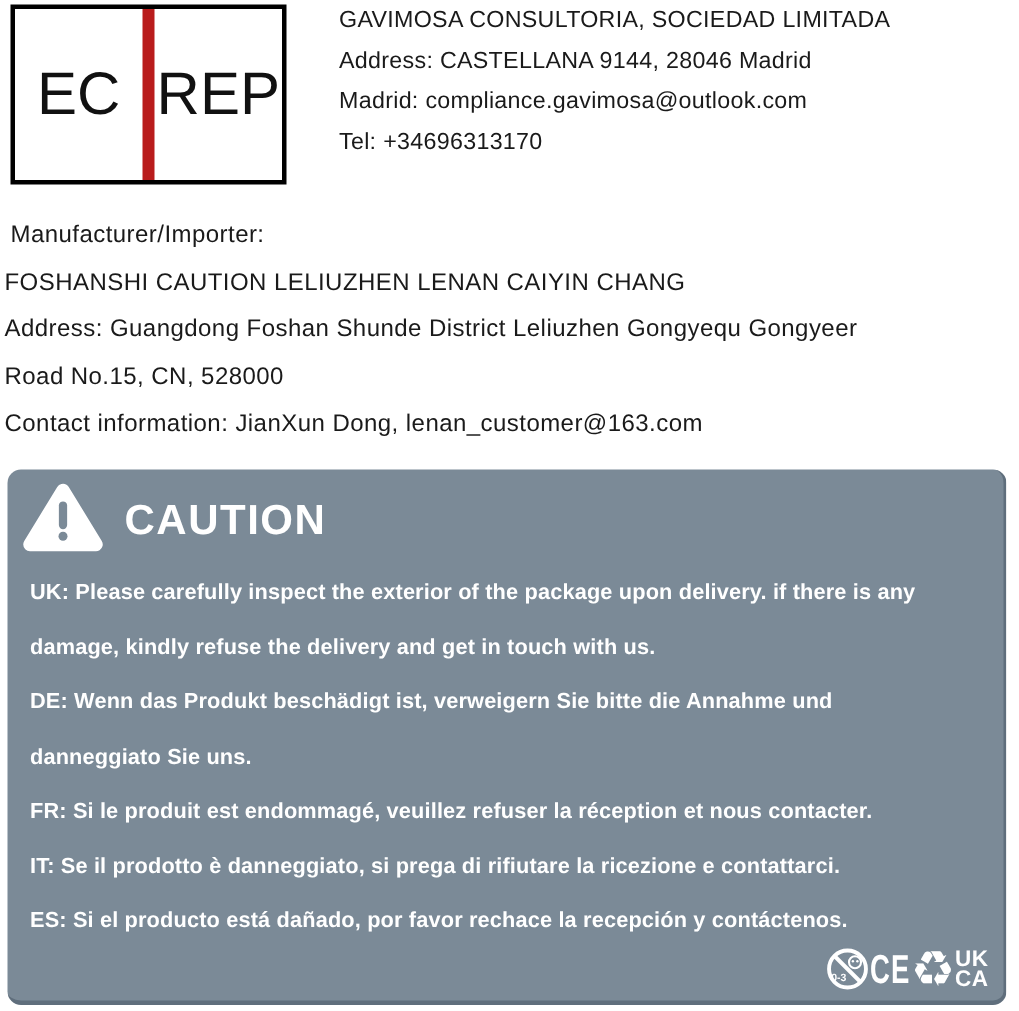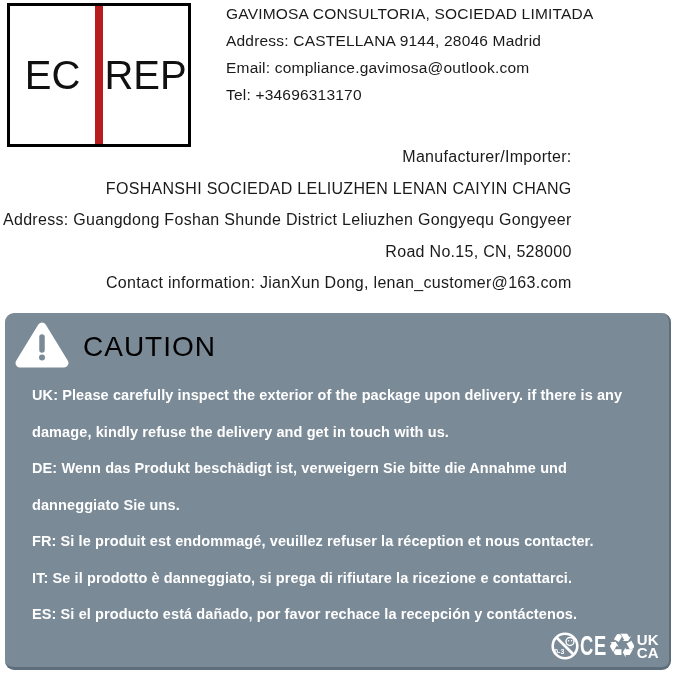--- a/index.html
+++ b/index.html
@@ -4,53 +4,53 @@
 <style>
   html,body{margin:0;padding:0;}
   body{
     width:679px;height:674px;position:relative;overflow:hidden;
     background:#ffffff;color:#1a1a1a;
     font-family:"Liberation Sans", sans-serif;
     -webkit-font-smoothing:antialiased;
   }
   
   .ecrep-box{
-    position:absolute;left:7px;top:3px;width:184px;height:144px;
+    position:absolute;left:7px;top:3px;width:184px;height:120px;
     box-sizing:border-box;border:3px solid #000;display:flex;background:#fff;
   }
   .ecrep-cell{
     flex:1;display:flex;align-items:center;justify-content:center;
     font-size:40px;color:#111;
   }
   .ecrep-cell.right{border-left:8px solid #b91c1c;}
 
   
   .eurep-block{position:absolute;left:226px;top:0;font-size:15.5px;letter-spacing:0.2px;}
   .eurep-block .line{height:27px;line-height:27px;white-space:nowrap;}
 
   
   .manu-block{position:absolute;left:3px;top:141px;font-size:16px;letter-spacing:0.3px;}
-  .manu-block .line{height:31.5px;line-height:31.5px;white-space:nowrap;text-align:right;}
+  .manu-block .line{height:31.5px;line-height:31.5px;white-space:nowrap;}
   .manu-block .line.heading{margin-left:4px;}
 
   
   .caution-panel{
     position:absolute;left:5px;top:313px;width:666px;height:357px;
     box-sizing:border-box;background:#7b8a97;border-radius:9px;
     border-right:2px solid #5f6e7c;border-bottom:3px solid #5f6e7c;
   }
   .caution-title{
-    position:absolute;left:78px;top:18px;font-size:28px;font-weight:400;
-    color:#000000;letter-spacing:1px;white-space:nowrap;
+    position:absolute;left:78px;top:18px;font-size:28px;font-weight:700;
+    color:#ffffff;letter-spacing:1px;white-space:nowrap;
   }
   .warning-triangle{position:absolute;left:10px;top:8px;}
   .caution-lines{position:absolute;left:15px;top:64px;}
   .caution-lines .cline{
     height:36.5px;line-height:36.5px;white-space:nowrap;
-    font-size:14.5px;font-weight:700;color:#ffffff;letter-spacing:0.1px;margin-left:12px;
+    font-size:14.5px;font-weight:700;color:#ffffff;letter-spacing:0.1px;
   }
   
   .icons-row{
     position:absolute;right:10px;bottom:6px;display:flex;align-items:center;color:#ffffff;
   }
   .ce-wrap{width:27px;height:22px;overflow:visible;display:flex;align-items:center;}
   .ce-text{
     display:inline-block;font-size:27px;font-weight:700;line-height:22px;
     transform:scaleX(0.68);transform-origin:left center;letter-spacing:1px;color:#fff;
   }
@@ -66,27 +66,27 @@
 <body>
 
 <div class="ecrep-box">
   <div class="ecrep-cell">EC</div>
   <div class="ecrep-cell right">REP</div>
 </div>
 
 <div class="eurep-block">
   <div class="line">GAVIMOSA CONSULTORIA, SOCIEDAD LIMITADA</div>
   <div class="line">Address: CASTELLANA 9144, 28046 Madrid</div>
-  <div class="line">Email: compliance.gavimosa@outlook.com</div>
+  <div class="line">Madrid: compliance.gavimosa@outlook.com</div>
   <div class="line">Tel: +34696313170</div>
 </div>
 
 <div class="manu-block">
   <div class="line heading">Manufacturer/Importer:</div>
-  <div class="line">FOSHANSHI SOCIEDAD LELIUZHEN LENAN CAIYIN CHANG</div>
+  <div class="line">FOSHANSHI CAUTION LELIUZHEN LENAN CAIYIN CHANG</div>
   <div class="line">Address: Guangdong Foshan Shunde District Leliuzhen Gongyequ Gongyeer</div>
   <div class="line">Road No.15, CN, 528000</div>
   <div class="line">Contact information: JianXun Dong, lenan_customer@163.com</div>
 </div>
 
 <div class="caution-panel">
 
   <svg class="warning-triangle" width="54" height="48" viewBox="0 0 54 48" aria-hidden="true">
     <polygon points="27,6 49,42 5,42" fill="#ffffff" stroke="#ffffff" stroke-width="9" stroke-linejoin="round"></polygon>
     <line x1="27" y1="16" x2="27" y2="29" stroke="#7b8a97" stroke-width="5.5" stroke-linecap="round"></line>

